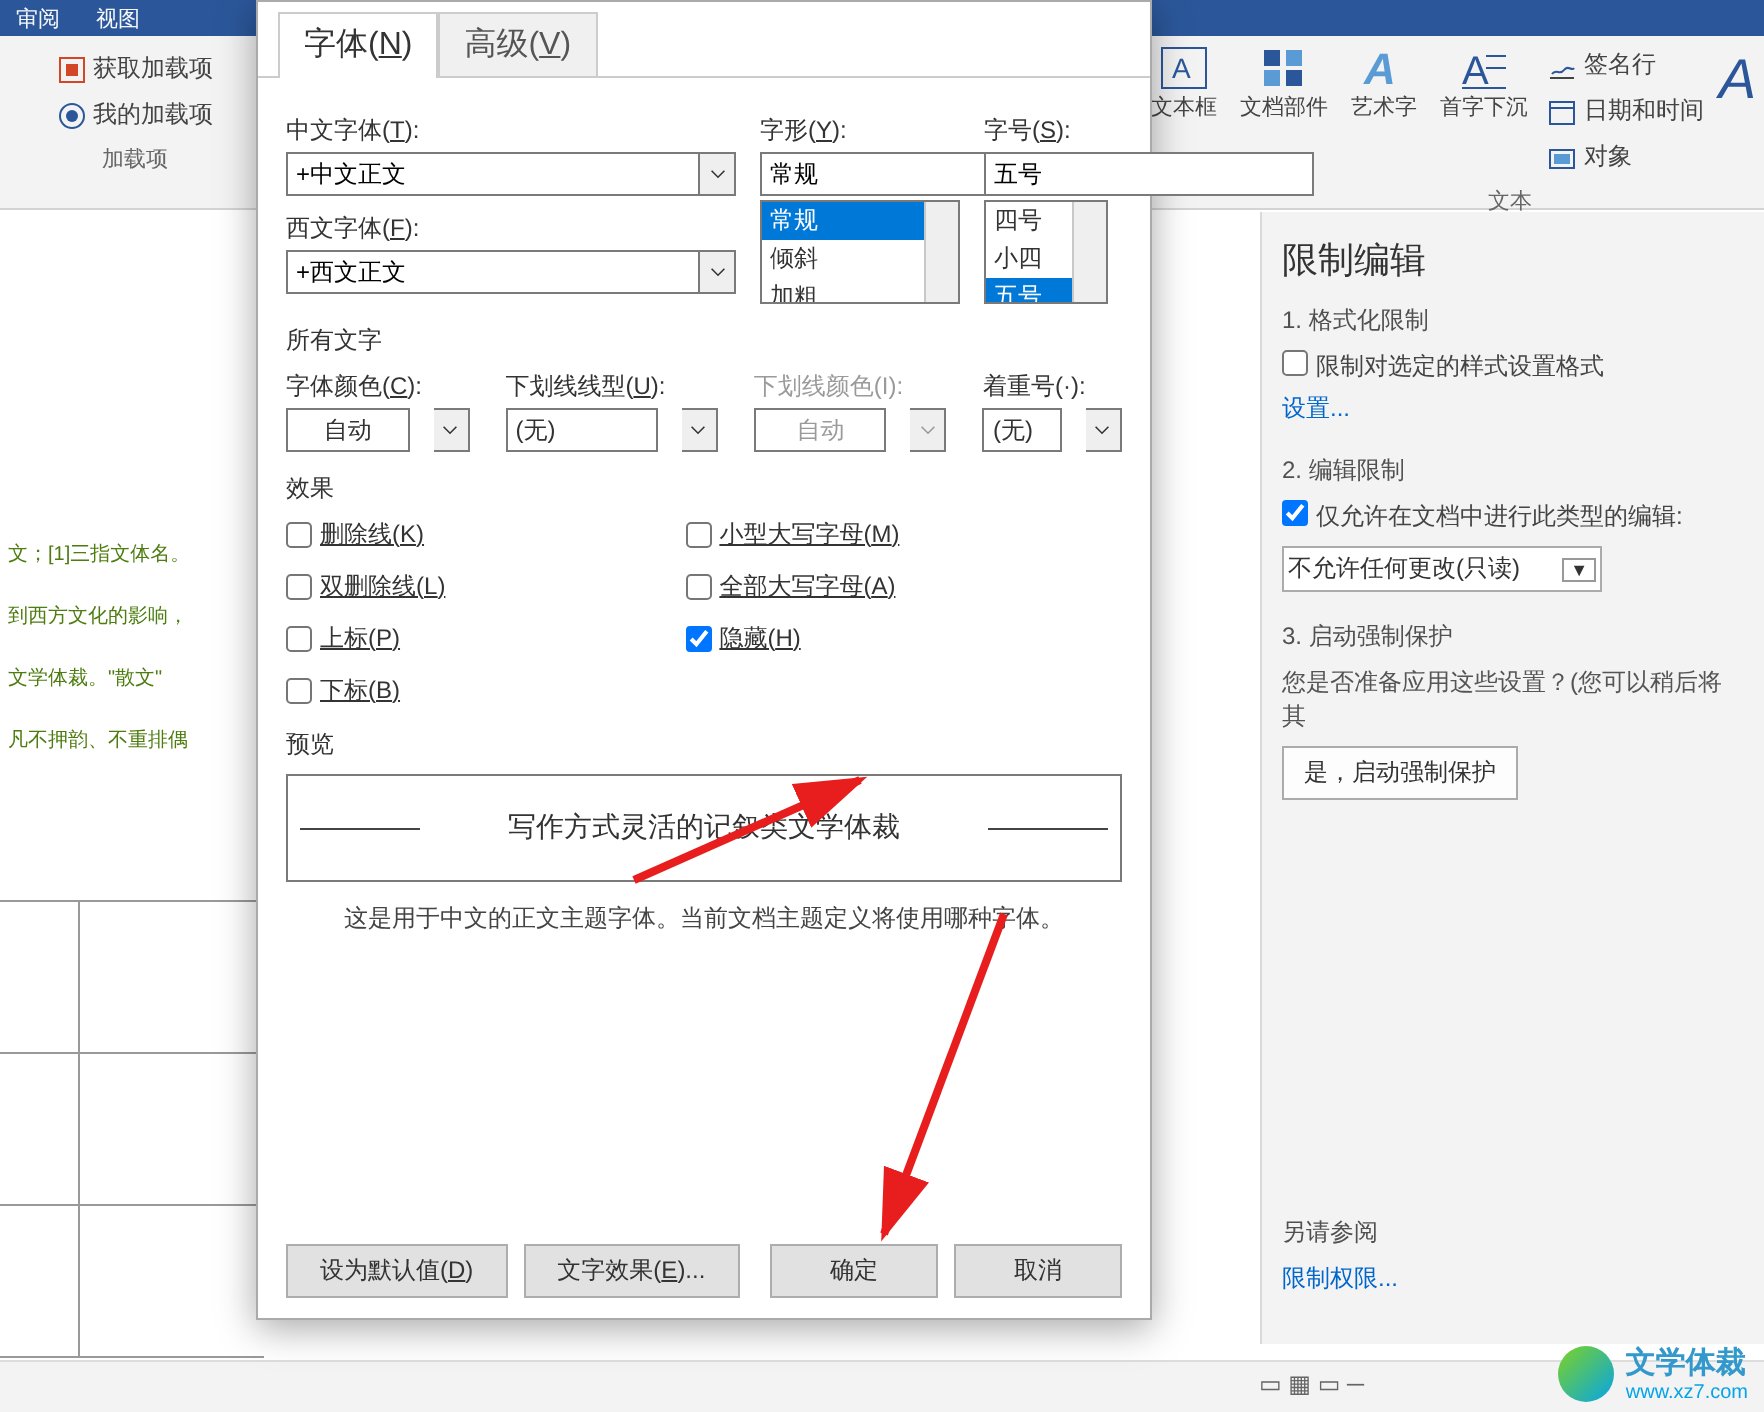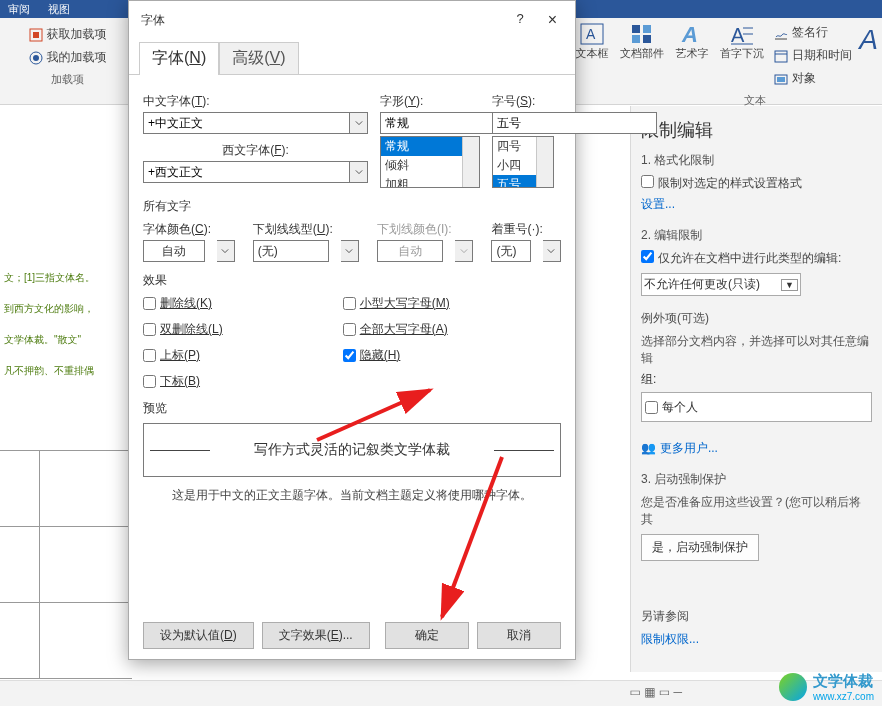--- a/index.html
+++ b/index.html
@@ -220,50 +220,31 @@
         <span>仅允许在文档中进行此类型的编辑:</span>
       </label>
     <div style="margin-top:6px;">
       <div class="fakeselect" style="display:flex;justify-content:space-between;align-items:center;">
         <span>不允许任何更改(只读)</span>
         <span style="border:1px solid #999;padding:0 3px;font-size:9px;">▼</span>
       </div>
     </div>
   </div>
   <div class="sect">
-    <div class="secthead">例外项(可选)</div>
-    <div style="color:#555;">选择部分文档内容，并选择可以对其任意编辑</div>
-    <div style="margin-top:4px;">组:</div>
-    <div class="listbox">
-      <input type="checkbox" style="">
-        <span>每个人</span>
-    </div>
-    <div class="link" style="margin-top:18px;">
-      <span class="usericon">👥</span><span>更多用户...</span>
-    </div>
-  </div>
-  <div class="sect">
     <div class="secthead">3. 启动强制保护</div>
     <div style="color:#555;">您是否准备应用这些设置？(您可以稍后将其</div>
     <div class="btn">是，启动强制保护</div>
   </div>
   <div class="sect" style="position:absolute;bottom:10px;">
     <div class="secthead">另请参阅</div>
     <div class="link">限制权限...</div>
   </div>
 </div>
 
 <div class="dialog">
-  <div class="dlg-title">
-    <span>字体</span>
-    <div class="winctl">
-      <span>?</span>
-      <span style="font-size:16px;">×</span>
-    </div>
-  </div>
   <div class="dlg-tabs">
     <div class="tab"><span>字体(<u class="k">N</u>)</span></div>
     <div class="tab inactive"><span>高级(<u class="k">V</u>)</span></div>
   </div>
   <div class="dlg-body">
     <div class="field-row" style="margin-top:8px;">
       <div class="field-col" style="width:225px;">
         <div class="fld-label">中文字体(<u class="k">T</u>):</div>
         <div class="combo">
             <input value="+中文正文" style="">
@@ -282,21 +263,21 @@
       </div>
       <div class="field-col" style="width:62px;">
         <div class="fld-label">字号(<u class="k">S</u>):</div>
         <div class="combo">
             <input value="五号" style="">
           </div>
       </div>
     </div>
     <div class="field-row">
       <div class="field-col" style="width:225px;">
-        <div class="fld-label" style="margin-top:6px;text-align:center;">西文字体(<u class="k">F</u>):</div>
+        <div class="fld-label" style="margin-top:6px;">西文字体(<u class="k">F</u>):</div>
         <div class="combo">
             <input value="+西文正文" style="">
             <div class="dd">
               <svg viewBox="0 0 10 10">
                 <path d="M1 3 L5 7 L9 3" fill="none" stroke="#333"></path>
               </svg>
             </div>
           </div>
       </div>
       <div class="field-col" style="width:100px;">

